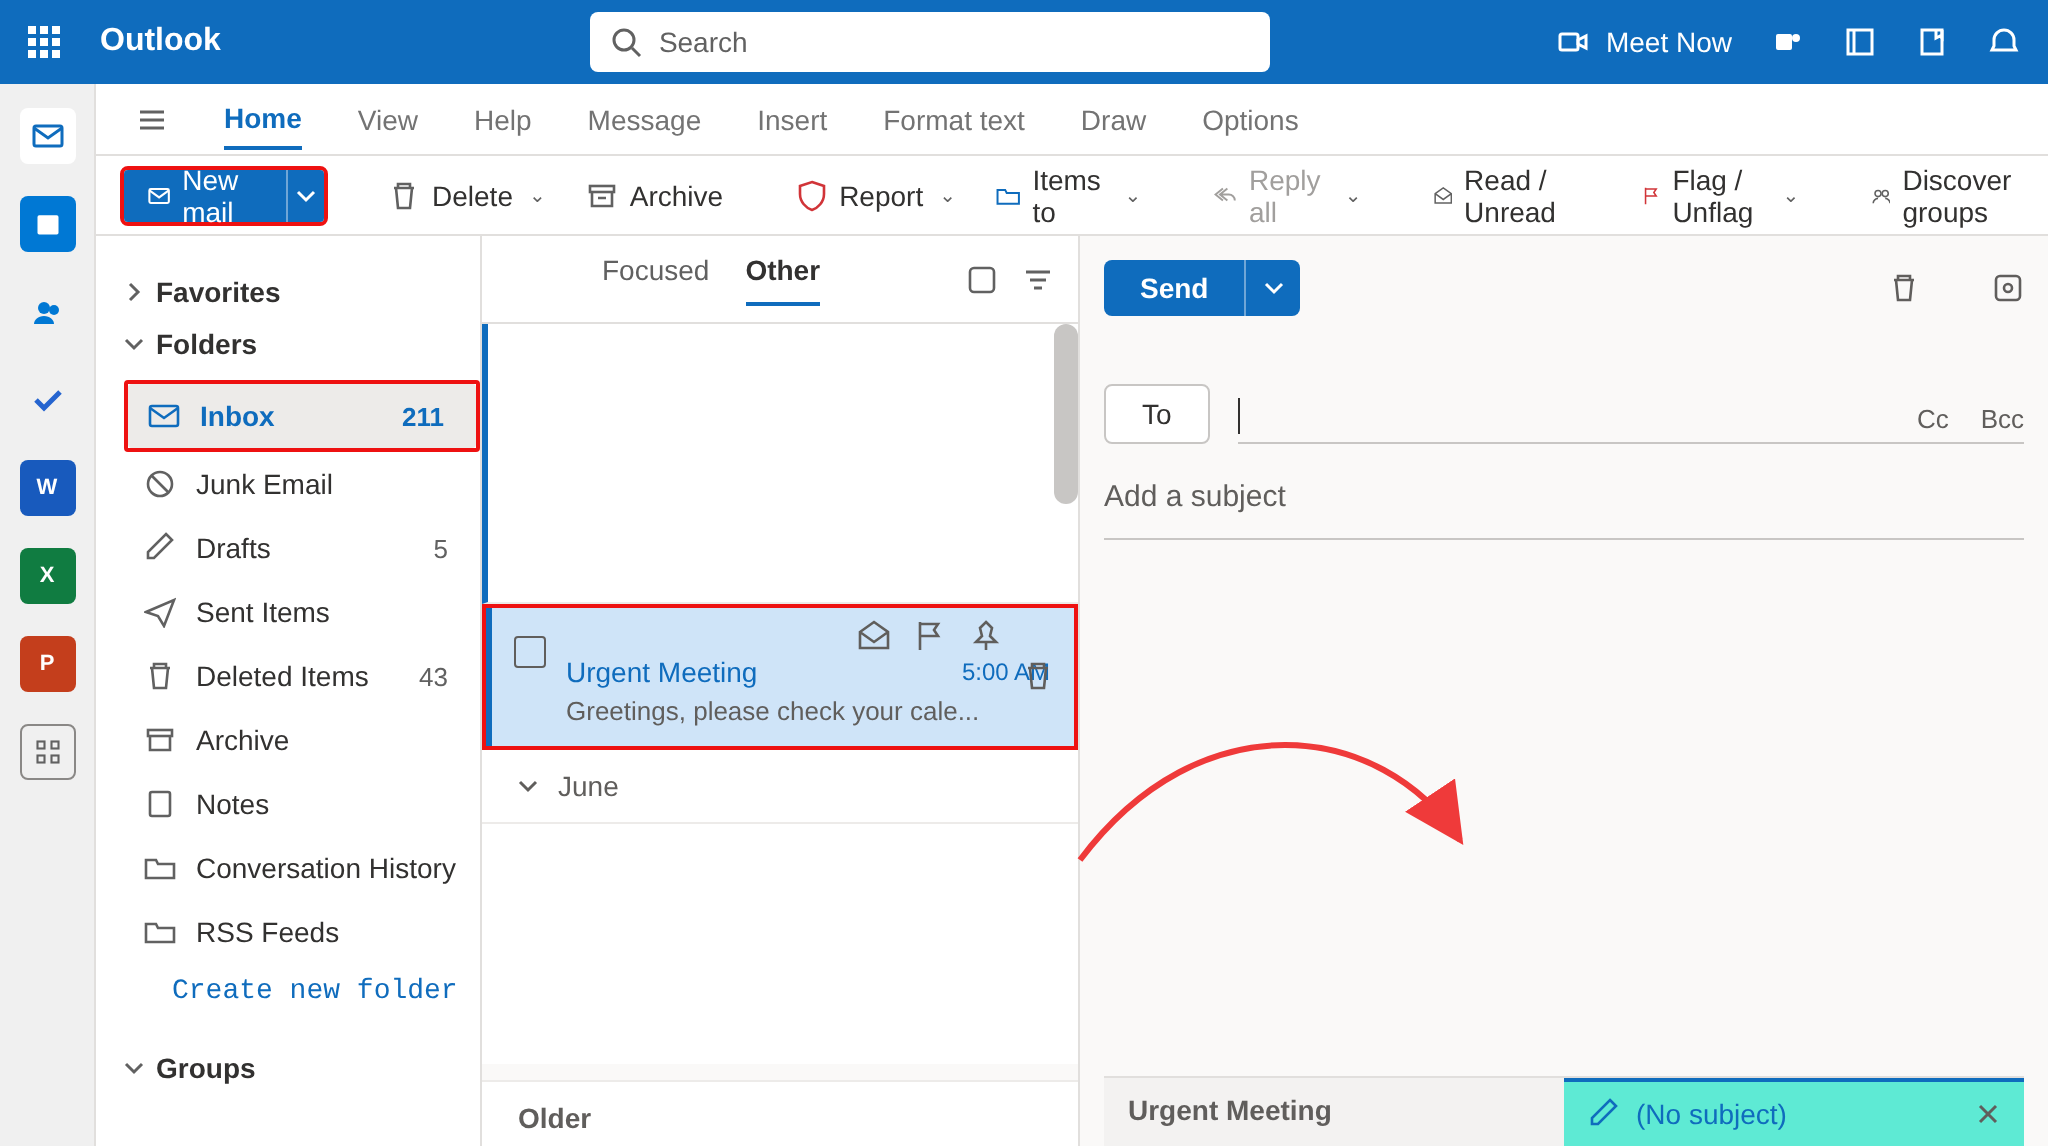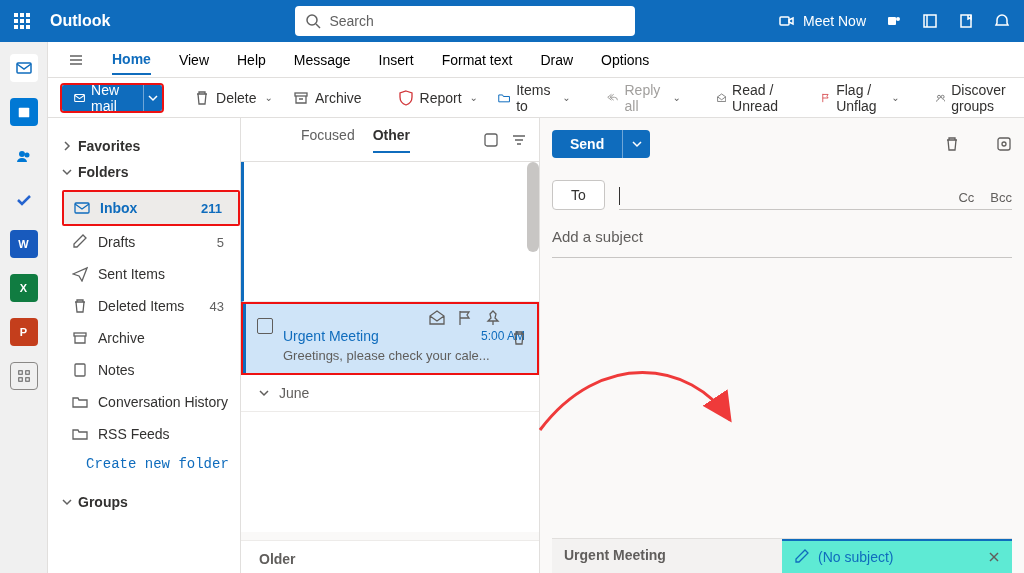--- a/index.html
+++ b/index.html
@@ -21,21 +21,21 @@
   .rail-cal{ background:#0078d4;}
   .rail-word{ background:#185abd;}
   .rail-excel{ background:#107c41;}
   .rail-ppt{ background:#c43e1c;}
   .rail-more{ color:#616161; border:1px solid #8a8886; font-size:8px; letter-spacing:-1px;}
   .rail-active{ background:#fff; }
 
   
   .tabs{ position:absolute; left:48px; right:0; top:42px; height:36px; display:flex; align-items:center; padding:0 20px; gap:28px; border-bottom:1px solid #e1dfdd;}
   .tabs .hamburger{ color:#616161;}
-  .tabs .tab{ color:#000000; cursor:pointer; padding:6px 0;}
+  .tabs .tab{ color:#737373; cursor:pointer; padding:6px 0;}
   .tabs .tab.active{ color:#0f6cbd; font-weight:600; border-bottom:2px solid #0f6cbd;}
 
   
   .ribbon{ position:absolute; left:48px; right:0; top:78px; height:40px; display:flex; align-items:center; padding:0 12px; gap:8px; border-bottom:1px solid #e1dfdd;}
   .newmail{ display:flex; align-items:center; height:30px; border:2px solid #e11; border-radius:4px;}
   .newmail-main{ background:#0f6cbd; color:#fff; height:100%; display:flex; align-items:center; gap:6px; padding:0 12px; border-radius:2px 0 0 2px; font-size:14px;}
   .newmail-caret{ background:#0f6cbd; color:#fff; height:100%; width:26px; display:flex; align-items:center; justify-content:center; border-left:1px solid rgba(255,255,255,.4); border-radius:0 2px 2px 0;}
   .rbtn{ display:flex; align-items:center; gap:6px; color:#323130; padding:4px 6px; font-size:14px; cursor:pointer;}
   .rbtn .caret{ color:#616161; font-size:10px; margin-left:2px;}
   .rbtn.grey{ color:#a19f9d;}
@@ -73,21 +73,21 @@
   .older-row{ position:absolute; bottom:0; left:0; right:0; padding:10px 18px 6px; color:#605e5c; font-weight:600; background:#fff; border-top:1px solid #edebe9;}
   .msgscroll{ position:absolute; right:0; top:44px; width:12px; height:90px; background:#c8c6c4; border-radius:6px;}
 
   
   .compose{ flex:1; background:#faf9f8; padding:12px; position:relative;}
   .compose-top{ display:flex; align-items:center;}
   .sendwrap{ display:flex;}
   .send-main{ background:#0f6cbd; color:#fff; font-weight:600; padding:6px 18px; border-radius:4px 0 0 4px;}
   .send-caret{ background:#0f6cbd; color:#fff; width:28px; display:flex; align-items:center; justify-content:center; border-left:1px solid rgba(255,255,255,.4); border-radius:0 4px 4px 0;}
   .compose-top .right{ margin-left:auto; display:flex; gap:36px; color:#605e5c;}
-  .to-row{ display:flex; align-items:center; margin-top:22px;}
+  .to-row{ display:flex; align-items:center; margin-top:34px;}
   .to-btn{ border:1px solid #c8c6c4; border-radius:4px; padding:6px 18px; color:#323130; background:#fff;}
   .to-line{ flex:1; border-bottom:1px solid #c8c6c4; height:30px; margin-left:14px; display:flex; align-items:flex-end; padding-bottom:4px;}
   .to-cursor{ width:1px; height:18px; background:#323130;}
   .cc{ margin-left:auto; display:flex; gap:16px; color:#605e5c; font-size:13px;}
   .subj-row{ margin-top:18px; border-bottom:1px solid #c8c6c4; padding-bottom:12px; color:#605e5c; font-size:15px;}
 
   
   .composetabs{ position:absolute; left:12px; right:12px; bottom:0; display:flex; border-top:1px solid #e1dfdd;}
   .ctab1{ flex:1; padding:8px 12px; color:#605e5c; font-weight:600; background:#f3f2f1;}
   .ctab2{ flex:1; padding:8px 12px; color:#0f6cbd; border-top:2px solid #0f6cbd; background:#5eead4; display:flex; align-items:center; gap:8px;}
@@ -299,20 +299,27 @@
         <svg class="ico" viewBox="0 0 16 16" fill="none" stroke="#0f6cbd" stroke-width="1.3">
             <rect x="1" y="3" width="14" height="10" rx="1"></rect>
             <path d="M1 4l7 5 7-5"></path>
           </svg>
         <span>Inbox</span>
         <span class="count">211</span>
       </div>
     </div>
     <div class="fitem">
       <svg class="ico" viewBox="0 0 16 16" fill="none" stroke="#616161" stroke-width="1.3">
+          <circle cx="8" cy="8" r="6"></circle>
+          <line x1="4" y1="4" x2="12" y2="12"></line>
+        </svg>
+      <span>Junk Email</span>
+    </div>
+    <div class="fitem">
+      <svg class="ico" viewBox="0 0 16 16" fill="none" stroke="#616161" stroke-width="1.3">
           <path d="M11 1l3 3-9 9H2v-3z"></path>
         </svg>
       <span>Drafts</span>
       <span class="count">5</span>
     </div>
     <div class="fitem">
       <svg class="ico" viewBox="0 0 16 16" fill="none" stroke="#616161" stroke-width="1.3">
           <path d="M1 8l14-6-5 13-3-5z"></path>
         </svg>
       <span>Sent Items</span>

